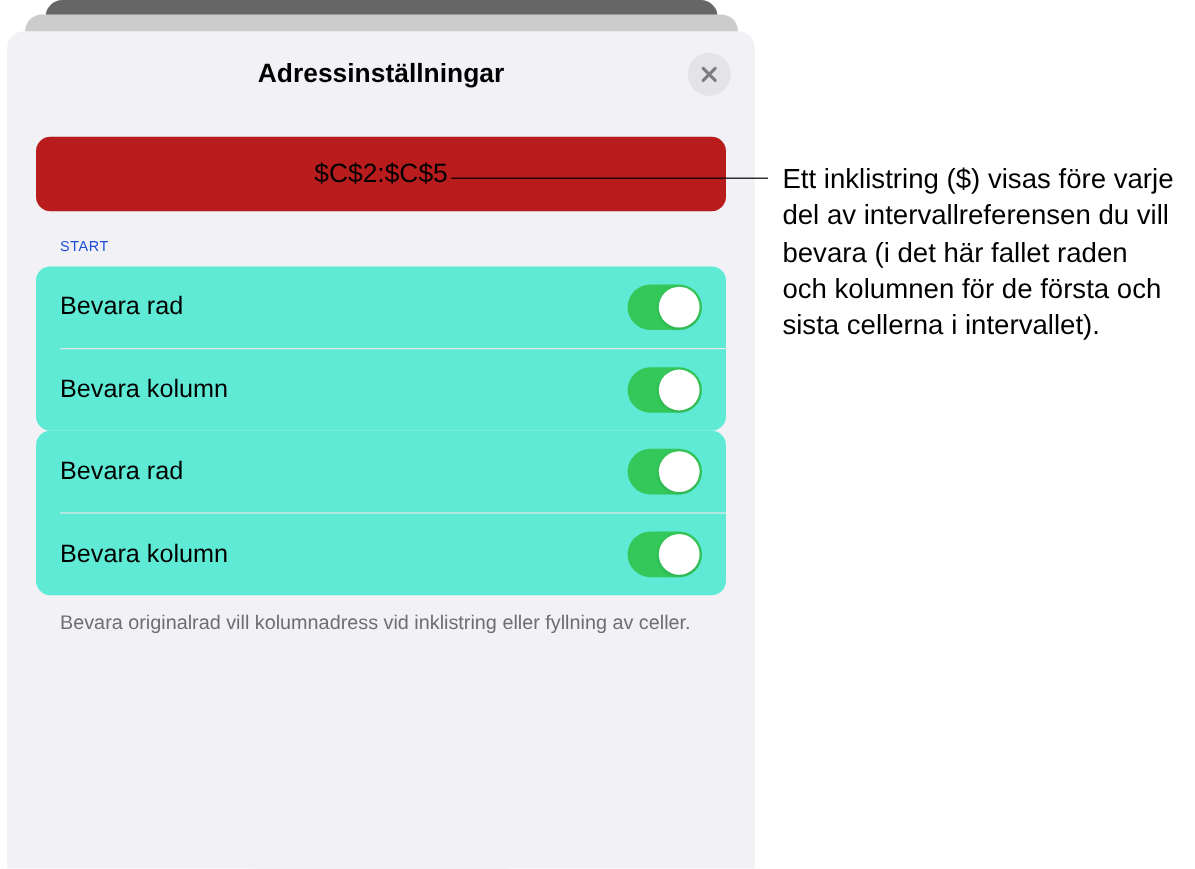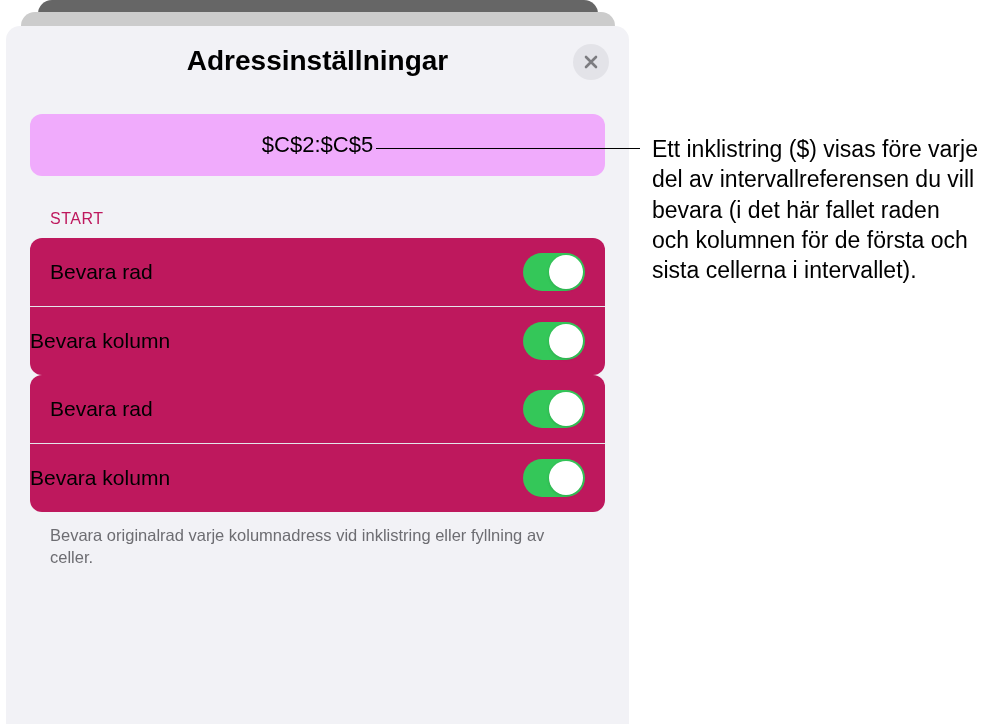--- a/index.html
+++ b/index.html
@@ -44,21 +44,21 @@
       padding: 0;
     }
     .header {
       position: relative;
       height: 70px;
       display: flex;
       align-items: center;
       justify-content: center;
     }
     .header-title {
-      font-size: 28px;
+      font-size: 22px;
       font-weight: 600;
       color: #000;
     }
     .close-btn {
       position: absolute;
       right: 20px;
       top: 18px;
       width: 36px;
       height: 36px;
       border-radius: 50%;
@@ -69,52 +69,53 @@
       cursor: pointer;
     }
     .close-btn svg {
       width: 16px;
       height: 16px;
     }
     .content {
       padding: 0 24px;
     }
     .address-box {
-      background: #f0abfc;
+      background: #b91c1c;
       border-radius: 12px;
       padding: 18px 20px;
       margin-top: 18px;
       text-align: center;
       font-size: 22px;
       color: #000;
     }
     .section-label {
-      font-size: 16px;
-      color: #be185d;
+      font-size: 12px;
+      color: #1d4ed8;
       letter-spacing: 0.5px;
-      margin-top: 34px;
+      margin-top: 22px;
       margin-bottom: 10px;
       padding-left: 20px;
       text-transform: uppercase;
     }
     .group {
-      background: #be185d;
+      background: #5eead4;
       border-radius: 12px;
       overflow: hidden;
     }
     .row {
       display: flex;
       align-items: center;
       justify-content: space-between;
       padding: 15px 20px;
       font-size: 21px;
       color: #000;
     }
     .row + .row {
       border-top: 1px solid #e5e5ea;
+      margin-left: 20px;
       padding-left: 0;
     }
     .group .row:nth-child(2) {
       border-top: 1px solid #e5e5ea;
     }
     .toggle {
       width: 62px;
       height: 38px;
       background: #34c759;
       border-radius: 19px;
@@ -199,18 +200,18 @@
           </div>
       </div>
       <div class="row">
         <span>Bevara kolumn</span>
         <div class="toggle">
             <div class="knob"></div>
           </div>
       </div>
     </div>
 
-    <div class="footer-note">Bevara originalrad varje kolumnadress vid inklistring eller fyllning av celler.</div>
+    <div class="footer-note">Bevara originalrad vill kolumnadress vid inklistring eller fyllning av celler.</div>
   </div>
 </div>
 
 <div class="callout-line"></div>
 <div class="callout-text">Ett inklistring ($) visas före varje del av intervallreferensen du vill bevara (i det här fallet raden och kolumnen för de första och sista cellerna i intervallet).</div>
 
 </body></html>

